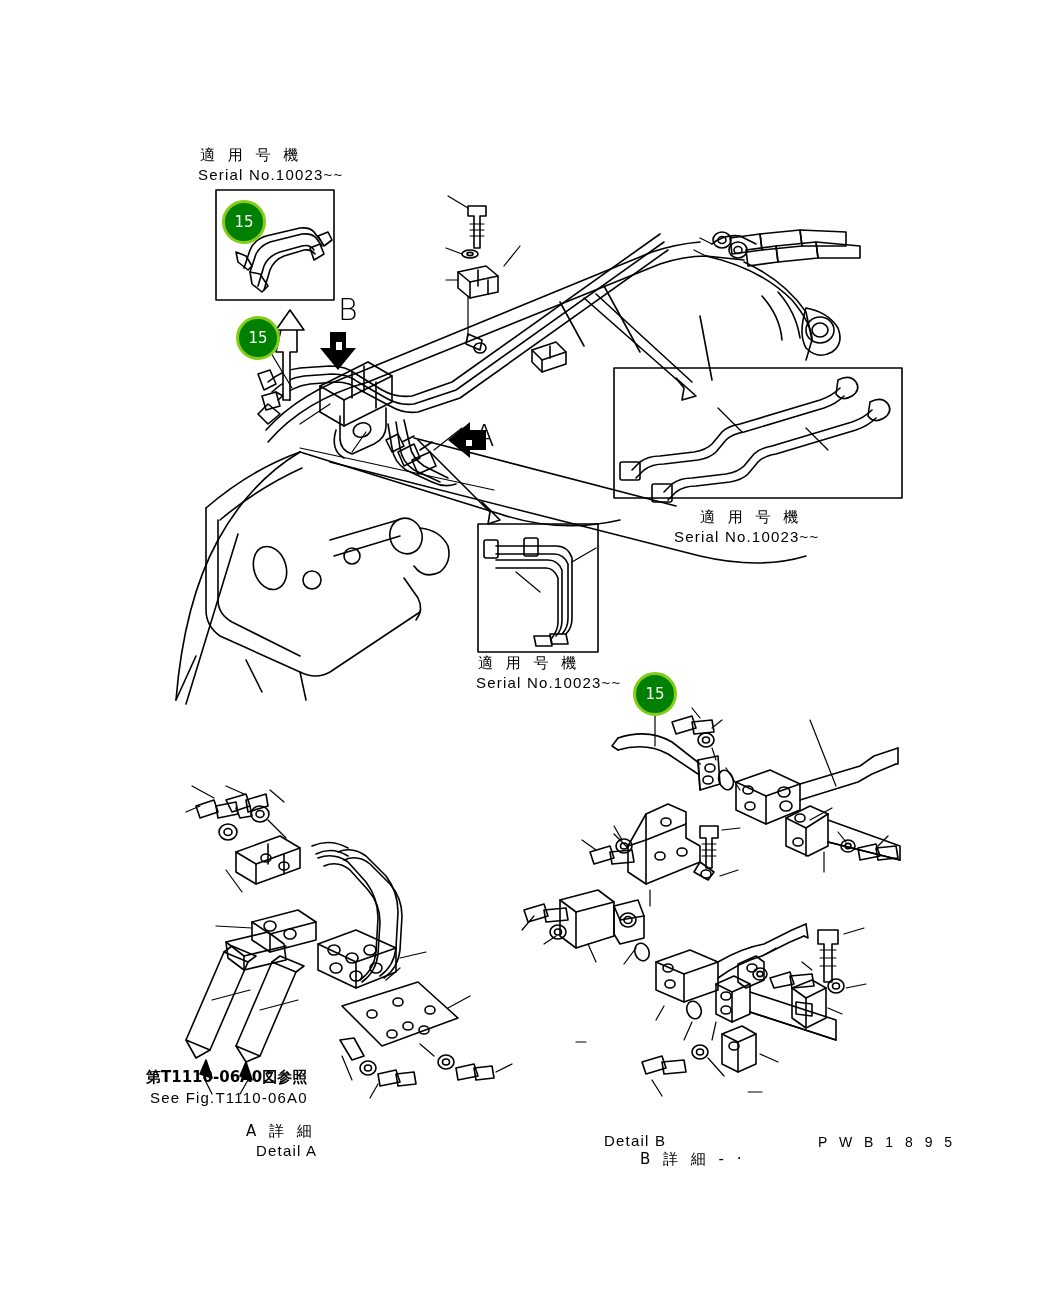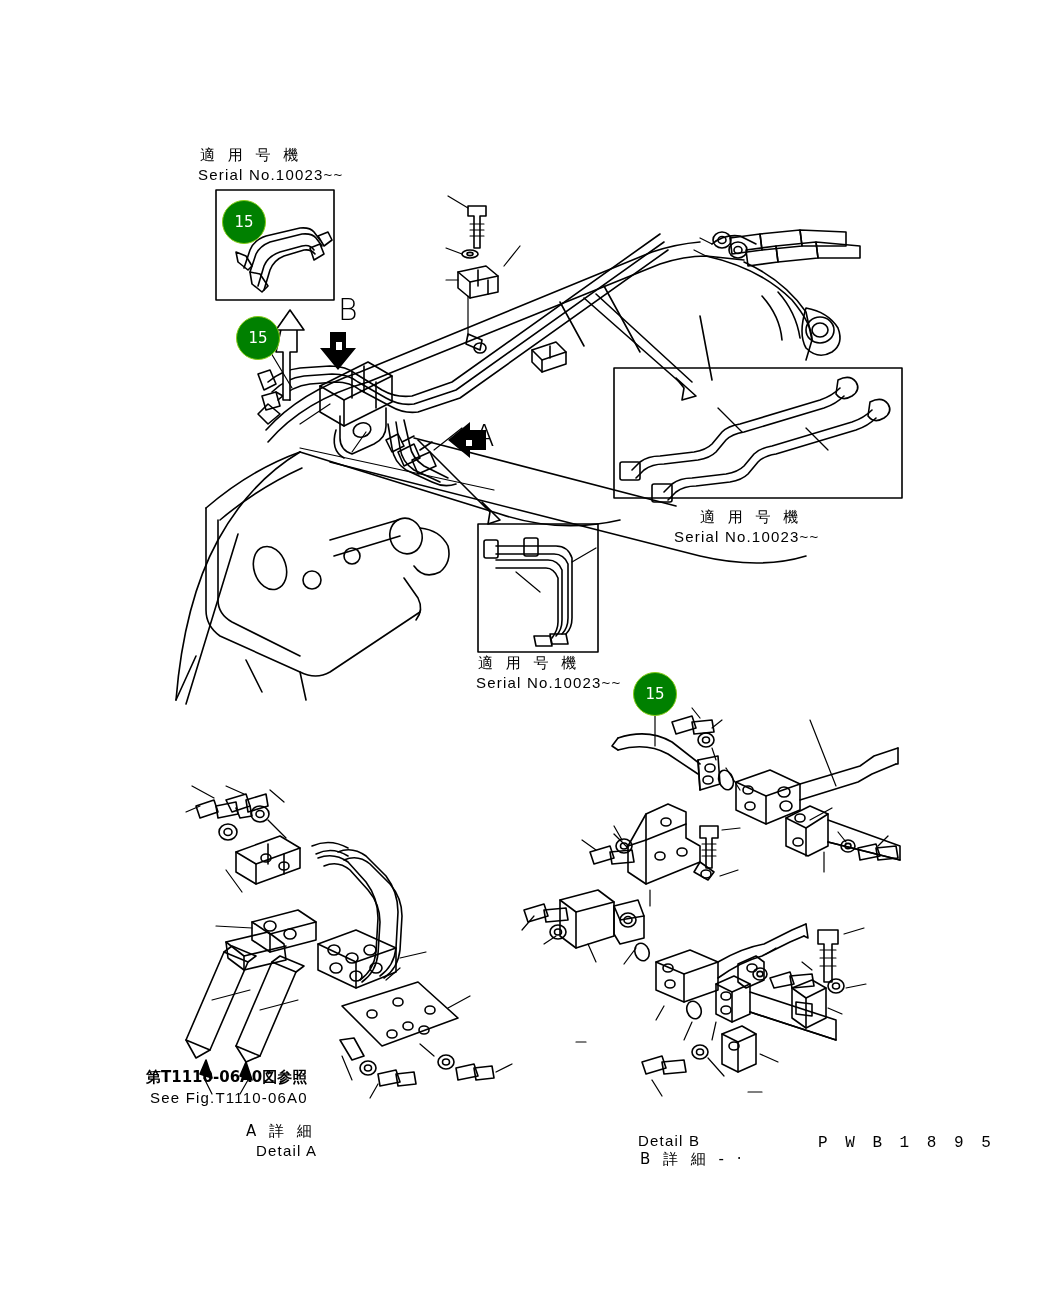--- a/index.html
+++ b/index.html
@@ -8,23 +8,23 @@
     width:1047px;height:1299px;position:relative;overflow:hidden;
     font-family:"DejaVu Sans Mono","Liberation Mono",monospace;
     color:#000;
   }
   #sheet{position:absolute;inset:0;width:1047px;height:1135px;}
   svg.layer{position:absolute;left:0;top:0;width:1047px;height:1299px;}
   .lbl{position:absolute;white-space:pre;color:#000;}
   .jp{font-family:"DejaVu Sans","Liberation Sans",sans-serif;letter-spacing:4px;font-size:15px;}
   .en{font-family:Liberation Sans, sans-serif;font-size:15px;letter-spacing:1.2px;}
   .ltr{font-family:"DejaVu Sans","Liberation Sans",sans-serif;font-size:30px;font-weight:300;}
-  .code{font-family:Liberation Mono, monospace;font-size:16px;letter-spacing:4px;}
+  .code{font-family:Liberation Sans, sans-serif;font-size:14px;letter-spacing:4px;}
   .callout{position:absolute;width:44px;height:44px;border-radius:50%;
-           background:#008000;border:1px solid #84cc16;box-sizing:border-box;
+           background:#008000;border:3px solid #84cc16;box-sizing:border-box;
            display:flex;align-items:center;justify-content:center;}
   .callout span{color:#fff;font-family:"DejaVu Sans","Liberation Sans",sans-serif;
                 font-size:15px;line-height:1;}
 </style>
 </head>
 <body>
 
 <div id="sheet">
 
   <svg class="layer" viewBox="0 0 1047 1299">
@@ -449,21 +449,21 @@
   <div class="lbl jp" style="left:478px;top:654px;">適 用 号 機</div>
   <div class="lbl en" style="left:476px;top:674px;">Serial No.10023~~</div>
 
   <div class="lbl jp" style="left:146px;top:1068px;letter-spacing:0px;font-weight:bold;">第T1110-06A0図参照</div>
   <div class="lbl en" style="left:150px;top:1089px;">See Fig.T1110-06A0</div>
 
   <div class="lbl jp" style="left:246px;top:1122px;">A 詳 細</div>
   <div class="lbl en" style="left:256px;top:1142px;">Detail A</div>
 
   <div class="lbl jp" style="left:640px;top:1112px;margin-top:38px;">B 詳 細 - ·</div>
-  <div class="lbl en" style="left:638px;top:1132px;">Detail B</div>
+  <div class="lbl en" style="left:604px;top:1132px;">Detail B</div>
 
   <div class="lbl code" style="left:818px;top:1134px;">P W B 1 8 9 5</div>
 
   <div class="lbl ltr" style="left:338px;top:292px;">B</div>
   <div class="lbl ltr" style="left:474px;top:418px;">A</div>
 
   <div class="callout" style="left:222px;top:200px;">
     <span>15</span>
   </div>
   <div class="callout" style="left:236px;top:316px;">

